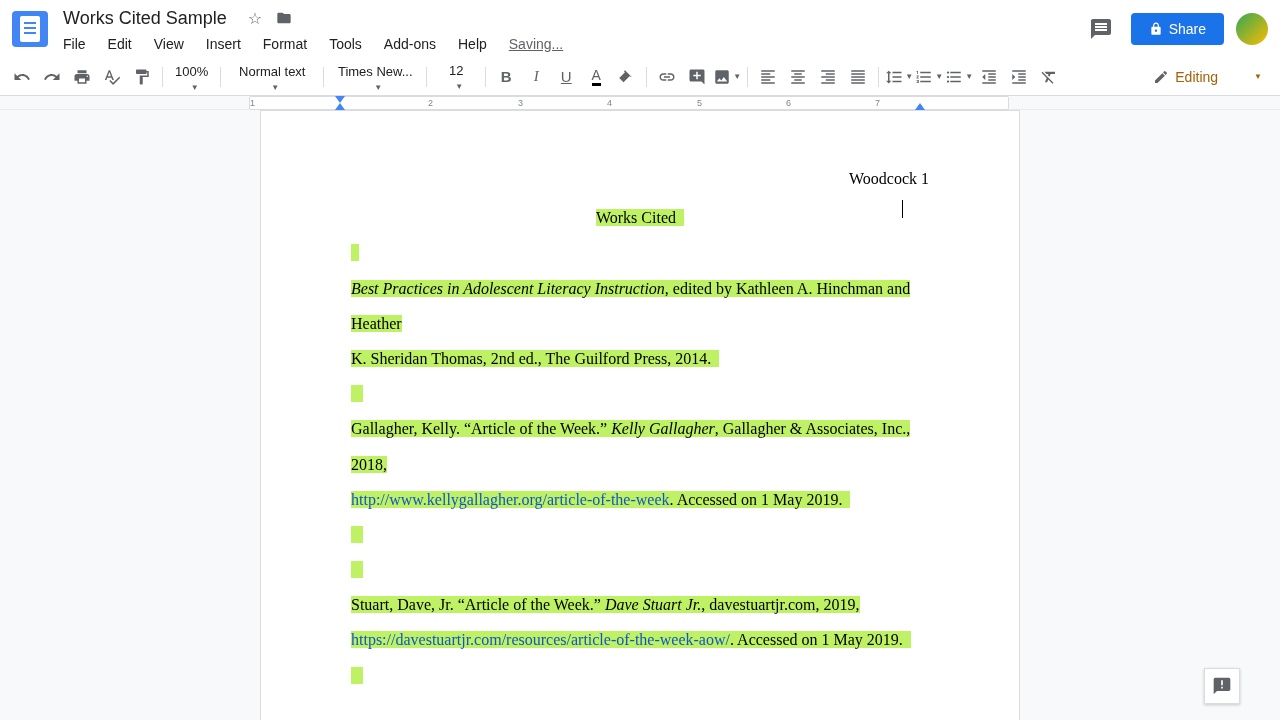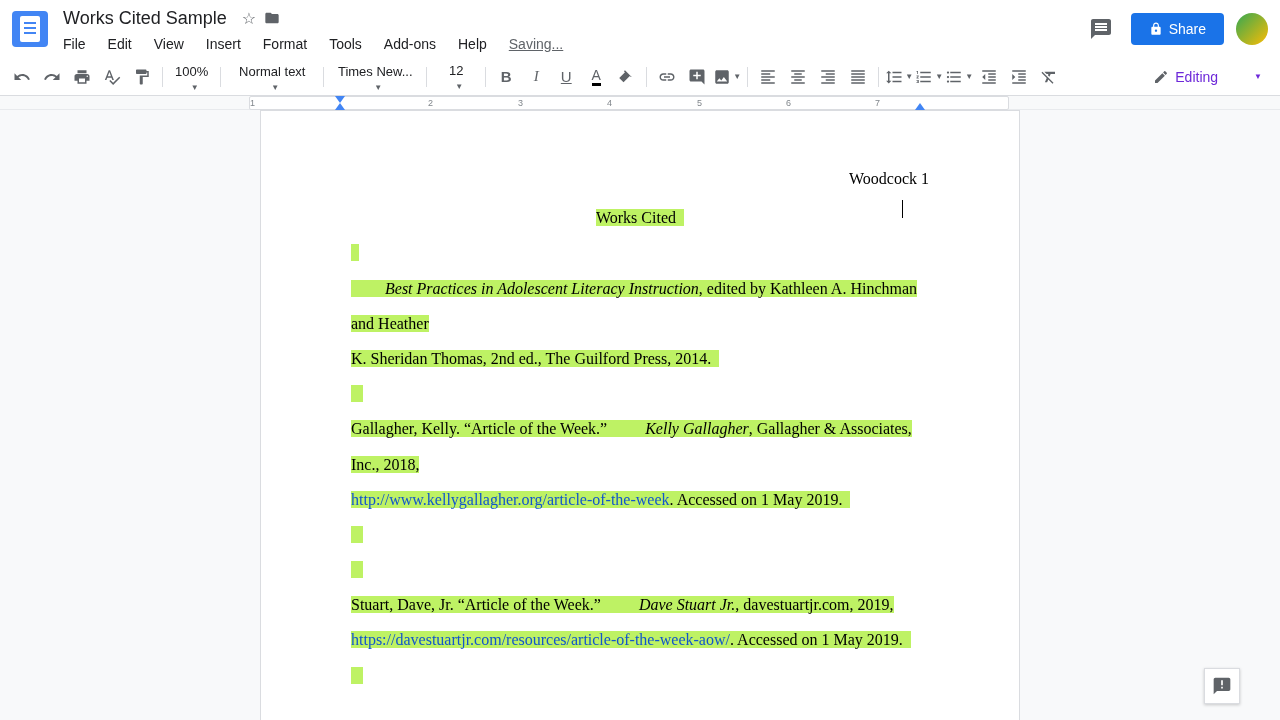--- a/index.html
+++ b/index.html
@@ -4,50 +4,50 @@
 <style>
   * { box-sizing: border-box; margin: 0; padding: 0; }
   body { font-family: Arial, sans-serif; background: #fff; overflow: hidden; width: 1280px; height: 720px; }
   .header-bar { display: flex; align-items: center; padding: 8px 12px; height: 58px; }
   .docs-logo { width: 36px; height: 36px; background: #4285f4; border-radius: 4px; display: flex; align-items: center; justify-content: center; margin-right: 8px; }
   .docs-logo-inner { width: 20px; height: 26px; background: #fff; border-radius: 2px; position: relative; }
   .docs-logo-inner::before, .docs-logo-inner::after { content: ''; position: absolute; left: 4px; right: 4px; height: 2px; background: #4285f4; }
   .docs-logo-inner::before { top: 6px; }
   .docs-logo-inner::after { top: 11px; box-shadow: 0 5px 0 #4285f4; }
   .title-area { flex: 1; }
-  .doc-title-row { display: flex; align-items: center; gap: 8px; }
+  .doc-title-row { display: flex; align-items: center; gap: 14px; }
   .doc-title { font-size: 18px; color: #202124; border: 1px solid transparent; padding: 2px 6px; }
   .star-icon, .folder-icon { color: #5f6368; cursor: pointer; font-size: 16px; }
   .menu-bar { display: flex; gap: 8px; margin-top: 2px; }
   .menu-item { font-size: 14px; color: #202124; padding: 2px 7px; cursor: pointer; }
   .saving { font-size: 14px; color: #5f6368; text-decoration: underline; padding: 2px 7px; }
   .header-right { display: flex; align-items: center; gap: 12px; }
   .comment-icon-btn { width: 36px; height: 36px; display: flex; align-items: center; justify-content: center; cursor: pointer; }
   .share-btn { background: #1a73e8; color: #fff; border: none; border-radius: 4px; padding: 8px 18px; font-size: 14px; font-weight: 500; cursor: pointer; display: flex; align-items: center; gap: 6px; }
   .avatar { width: 32px; height: 32px; border-radius: 50%; background: linear-gradient(135deg, #34a853, #fbbc04); }
   .toolbar { display: flex; align-items: center; padding: 4px 8px; border-bottom: 1px solid #dadce0; height: 38px; gap: 2px; }
   .tool-btn { width: 28px; height: 28px; display: flex; align-items: center; justify-content: center; cursor: pointer; color: #5f6368; border-radius: 2px; }
   .tool-sep { width: 1px; height: 20px; background: #dadce0; margin: 0 4px; }
   .tool-dropdown { display: flex; align-items: center; padding: 0 6px; height: 26px; font-size: 13px; color: #202124; cursor: pointer; gap: 4px; flex-direction: column; }
   .tool-dropdown .arrow { font-size: 8px; color: #5f6368; margin-left: 6px; }
-  .editing-mode { margin-left: auto; display: flex; align-items: center; padding: 4px 10px; cursor: pointer; gap: 6px; font-size: 14px; color: #6d28d9; }
+  .editing-mode { margin-left: auto; display: flex; align-items: center; padding: 4px 10px; cursor: pointer; gap: 6px; font-size: 14px; color: #a16207; }
   .ruler-area { height: 14px; background: #f8f9fa; border-bottom: 1px solid #e8eaed; position: relative; }
   .ruler { position: absolute; left: 249px; width: 760px; height: 14px; font-size: 9px; color: #80868b; display: flex; align-items: center; background: #fff; border: 1px solid #dadce0; border-radius: 2px;}
   .ruler-tick { position: absolute; font-size: 9px; top: 1px;}
   .ruler-marker { position: absolute; width: 0; height: 0; }
   .ruler-marker.top { border-left: 5px solid transparent; border-right: 5px solid transparent; border-top: 7px solid #4285f4; top: -1px;}
   .ruler-marker.bottom { border-left: 5px solid transparent; border-right: 5px solid transparent; border-bottom: 7px solid #4285f4; bottom: -1px;}
   .canvas { background: #f8f9fa; height: 610px; overflow: auto; position: relative; }
   .page { background: #fff; width: 760px; margin: 0 auto; border: 1px solid #dadce0; min-height: 980px; padding: 50px 90px; font-family: 'Times New Roman', serif; font-size: 16px; color: #000; line-height: 2.2; position: relative; }
   .header-text { text-align: right; margin-bottom: 4px; font-family: Liberation Serif, serif; }
   .text-cursor { display:inline-block; width: 1px; height: 18px; background: #000; vertical-align: middle; position: absolute; top: 89px; right: 116px;}
   .centered { text-align: center; }
   .hl { background: #bef264; }
   .citation { text-indent: 0; margin: 0; }
-  .italic { font-style: italic; padding-left: 34px; }
+  .italic { font-style: italic; }
   .link { color: #1155cc; }
   .explore-btn { position: fixed; bottom: 16px; right: 40px; width: 36px; height: 36px; background: #fff; border: 1px solid #dadce0; box-shadow: 0 1px 3px rgba(0,0,0,0.2); display: flex; align-items: center; justify-content: center; cursor: pointer; }
   svg { display: block; }
 </style>
 </head>
 <body>
 
 <div class="header-bar">
   <div class="docs-logo">
       <div class="docs-logo-inner"></div>

